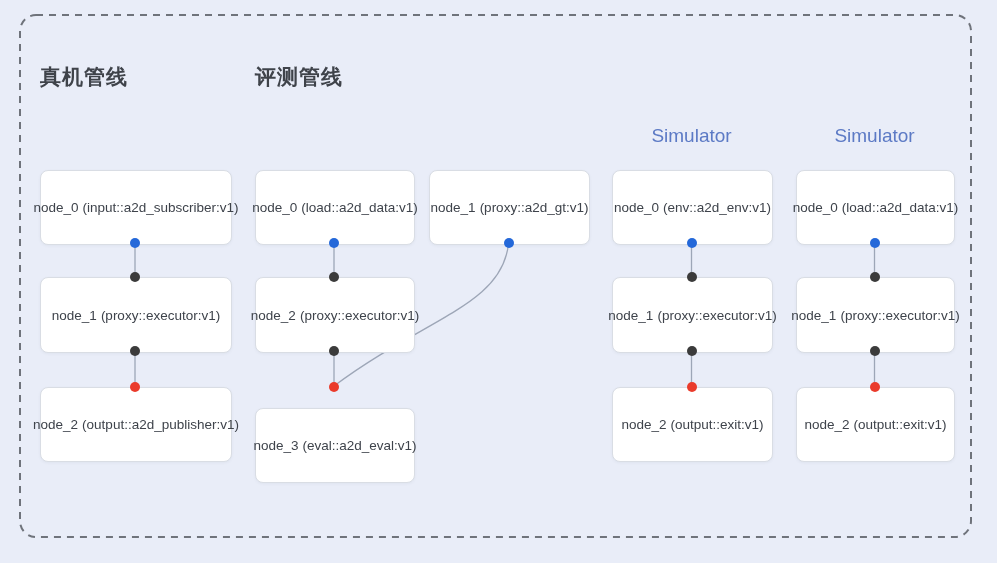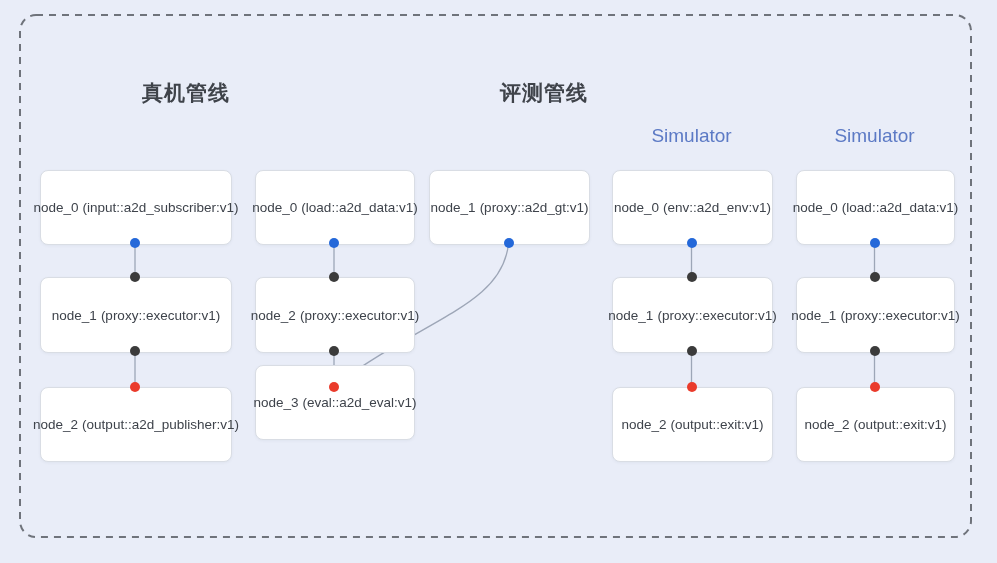--- a/index.html
+++ b/index.html
@@ -2,22 +2,22 @@
 <html><head>
 <meta charset="utf-8">
 <style>
   html,body{margin:0;padding:0;background:#e9edf8;}
   .canvas{
     position:relative;width:997px;height:563px;background:#e9edf8;
     font-family:"Liberation Sans",sans-serif;overflow:hidden;
   }
   .edges{position:absolute;left:0;top:0;z-index:1;}
   .hdr-zh{
-    position:absolute;top:62px;height:30px;line-height:30px;text-align:right;
-    font-size:21px;font-weight:600;color:#3f434a;letter-spacing:1px;z-index:2;margin-top:16px;
+    position:absolute;top:62px;height:30px;line-height:30px;text-align:left;
+    font-size:21px;font-weight:600;color:#3f434a;letter-spacing:1px;z-index:2;
   }
   .hdr-en{
     position:absolute;top:122px;height:28px;line-height:28px;text-align:center;
     font-size:19px;color:#5c7ac5;z-index:2;
   }
   .node{
     position:absolute;background:#ffffff;border:1px solid #d9dde4;border-radius:8px;
     display:flex;flex-direction:row;align-items:center;justify-content:center;gap:4px;
     box-shadow:0 1px 3px rgba(70,80,110,0.06);z-index:2;
   }
@@ -72,21 +72,21 @@
     <span class="node-type">(load::a2d_data:v1)</span>
   </div>
   <div class="node" style="left:429px;top:170px;width:159px;height:73px;">
     <span class="node-name">node_1</span>
     <span class="node-type">(proxy::a2d_gt:v1)</span>
   </div>
   <div class="node" style="left:255px;top:277px;width:158px;height:74px;">
     <span class="node-name">node_2</span>
     <span class="node-type">(proxy::executor:v1)</span>
   </div>
-  <div class="node" style="left:255px;top:365px;width:158px;height:73px;">
+  <div class="node" style="left:255px;top:408px;width:158px;height:73px;">
     <span class="node-name">node_3</span>
     <span class="node-type">(eval::a2d_eval:v1)</span>
   </div>
 
   <div class="node" style="left:612px;top:170px;width:159px;height:73px;">
     <span class="node-name">node_0</span>
     <span class="node-type">(env::a2d_env:v1)</span>
   </div>
   <div class="node" style="left:612px;top:277px;width:159px;height:74px;">
     <span class="node-name">node_1</span>

